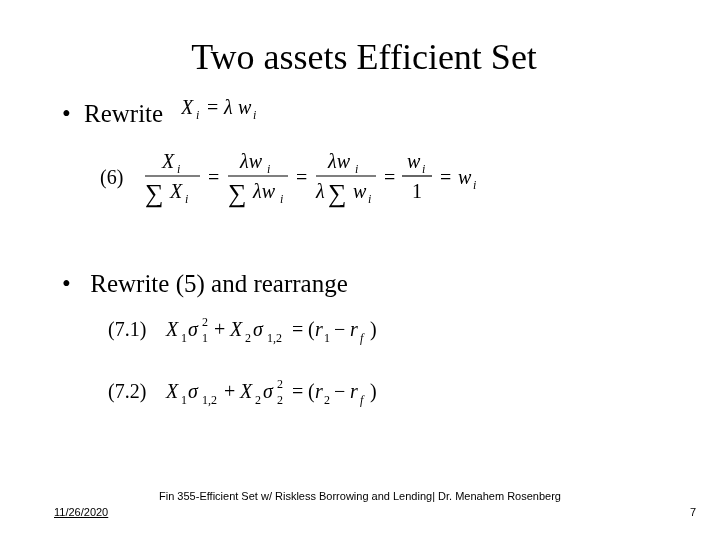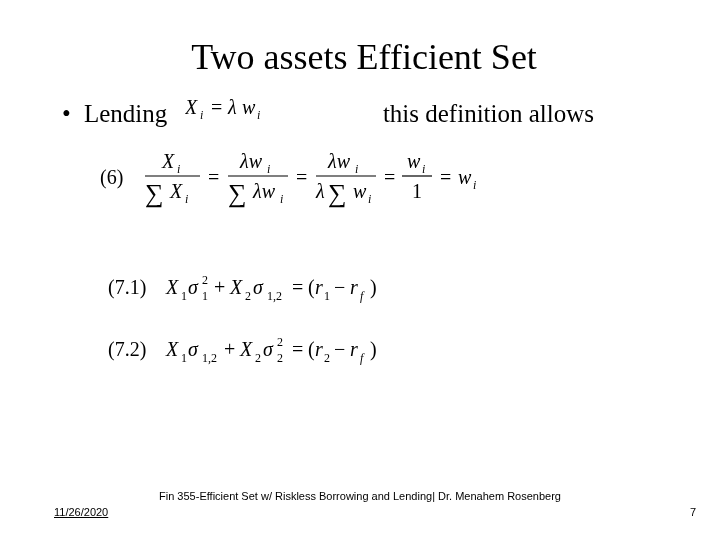--- a/index.html
+++ b/index.html
@@ -85,34 +85,33 @@
 </style>
 </head>
 <body>
 
 <div class="slide">
 
   <h1 class="title">Two assets Efficient Set</h1>
 
   <div class="bullet line1">
     <span class="dot">•</span>
-    <span class="define-text">Lending</span>
+    <span class="define-text">Rewrite</span>
     <span class="eq-inline">
       <svg width="95" height="26" viewBox="0 0 95 26">
         <g font-family="Times New Roman, serif" fill="#000">
           <text x="0" y="18" font-size="20" font-style="italic">X</text>
           <text x="15" y="23" font-size="12" font-style="italic">i</text>
           <text x="26" y="18" font-size="20">=</text>
           <text x="43" y="18" font-size="20" font-style="italic">λ</text>
           <text x="57" y="18" font-size="20" font-style="italic">w</text>
           <text x="72" y="23" font-size="12" font-style="italic">i</text>
         </g>
       </svg>
     </span>
-    <span class="allow-text">this definition allows</span>
   </div>
 
   <div class="eq-block">
     <svg width="400" height="66" viewBox="0 0 400 66">
       <g font-family="Times New Roman, serif" fill="#000">
         <text x="0" y="38" font-size="20">(6)</text>
 
         <text x="62" y="22" font-size="20" font-style="italic">X</text>
         <text x="77" y="27" font-size="12" font-style="italic">i</text>
         <line x1="45" y1="30" x2="100" y2="30" stroke="#000" stroke-width="1.2"></line>
@@ -147,20 +146,24 @@
         <text x="312" y="52" font-size="20">1</text>
 
         <text x="340" y="38" font-size="20">=</text>
 
         <text x="358" y="38" font-size="20" font-style="italic">w</text>
         <text x="373" y="43" font-size="12" font-style="italic">i</text>
       </g>
     </svg>
   </div>
 
+  <div class="bullet">
+    <span class="dot">•</span>
+    <span>Rewrite (5) and rearrange</span>
+  </div>
 
   <div class="eq-block2">
     <svg width="340" height="34" viewBox="0 0 340 34">
       <g font-family="Times New Roman, serif" fill="#000">
         <text x="0" y="24" font-size="20">(7.1)</text>
         <text x="58" y="24" font-size="20" font-style="italic">X</text>
         <text x="73" y="30" font-size="12">1</text>
         <text x="80" y="24" font-size="20" font-style="italic">σ</text>
         <text x="94" y="30" font-size="12">1</text>
         <text x="94" y="14" font-size="12">2</text>

